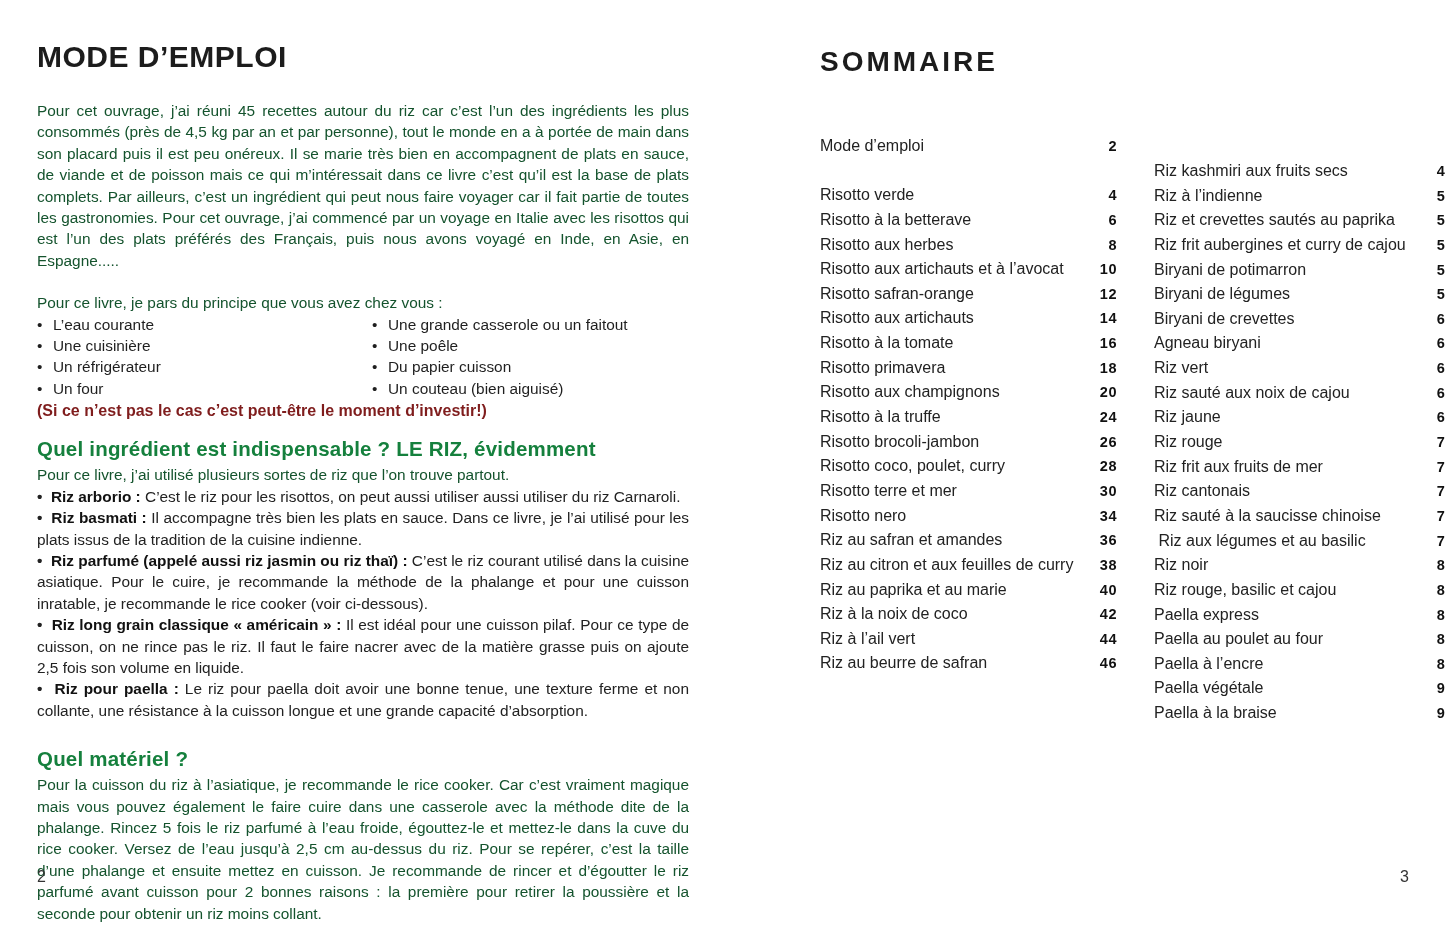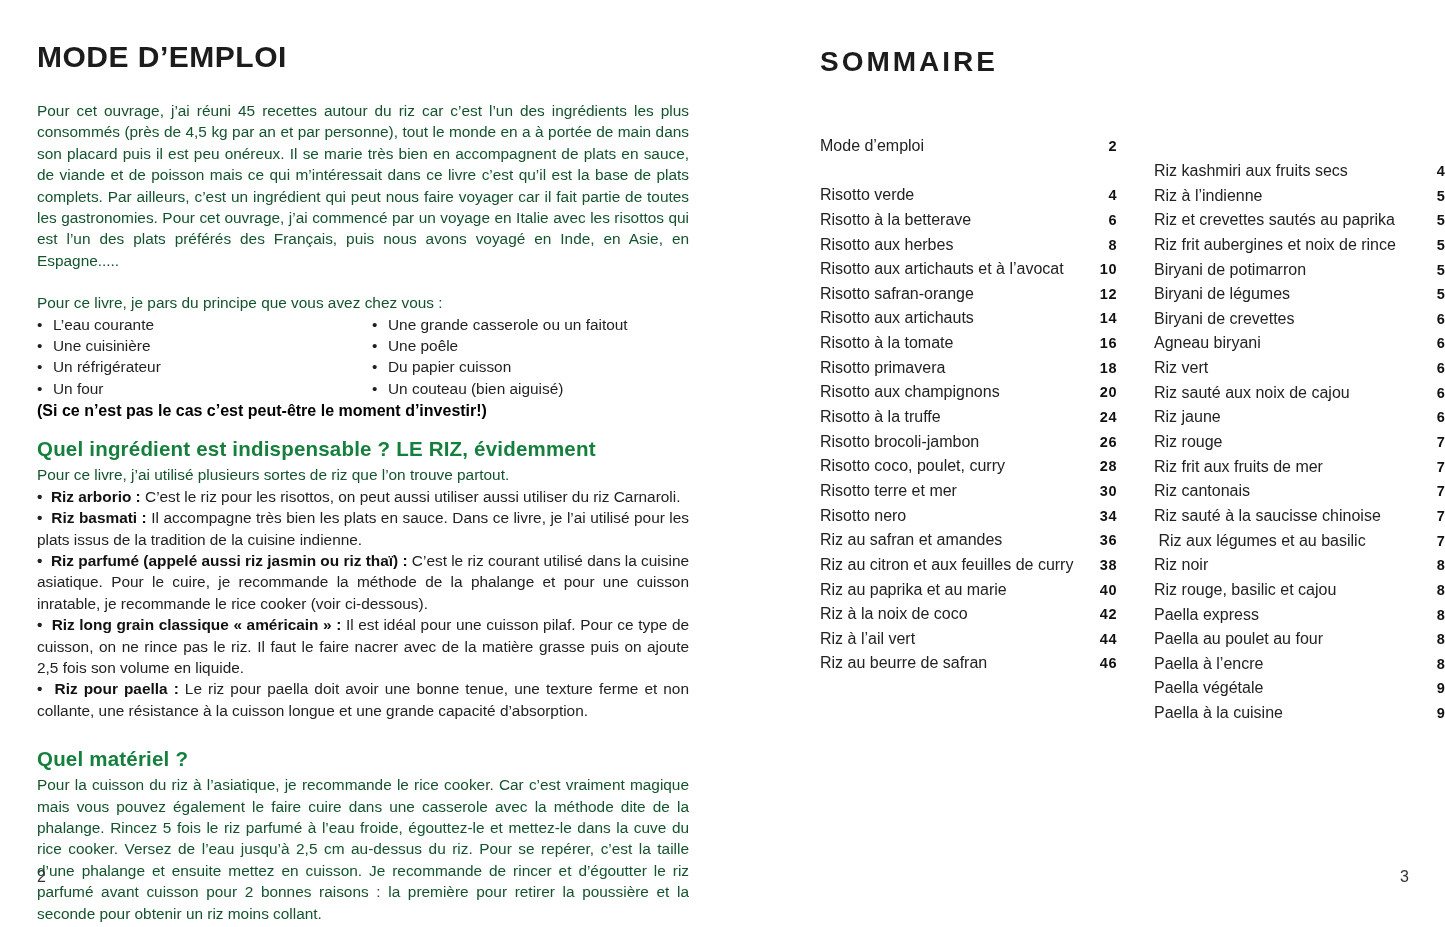--- a/index.html
+++ b/index.html
@@ -16,21 +16,21 @@
   }
   .body-text{
     font-size:15.4px;line-height:21.4px;text-align:justify;margin:0;color:#14532d;
   }
   .para-gap{margin-top:21px;}
   .checklist{display:flex;margin:0;}
   .checklist-col{width:335px;}
   .checklist-col:last-child{width:315px;}
   .check-item{font-size:15.4px;line-height:21.4px;display:flex;}
   .bullet{width:16px;flex:0 0 16px;}
-  .bold-line{font-size:16px;line-height:22px;font-weight:700;color:#000000;margin:1px 0 0 0;}
+  .bold-line{font-size:16px;line-height:22px;font-weight:700;color:#7f1d1d;margin:1px 0 0 0;}
   .h2{
     font-size:20.5px;font-weight:800;color:#15803d;margin:15px 0 3px 0;letter-spacing:.2px;
   }
   .rice-item{font-size:15.4px;line-height:21.4px;text-align:justify;margin:0;color:#222;}
   .rice-item .bullet-inline{font-weight:700;}
   .rice-name{font-weight:700;color:#111;}
   
   .page-right{position:absolute;left:820px;top:46px;width:634px;}
   .h1-sommaire{
     font-size:28px;font-weight:800;letter-spacing:3px;color:#1c1c1c;margin:0;
@@ -254,21 +254,21 @@
           <span class="toc-label">Riz à l’indienne</span>
           <span class="toc-page">50</span>
         </div>
 
         <div class="toc-row">
           <span class="toc-label">Riz et crevettes sautés au paprika</span>
           <span class="toc-page">52</span>
         </div>
 
         <div class="toc-row">
-          <span class="toc-label">Riz frit aubergines et noix de rince</span>
+          <span class="toc-label">Riz frit aubergines et curry de cajou</span>
           <span class="toc-page">54</span>
         </div>
 
         <div class="toc-row">
           <span class="toc-label">Biryani de potimarron</span>
           <span class="toc-page">56</span>
         </div>
 
         <div class="toc-row">
           <span class="toc-label">Biryani de légumes</span>
@@ -349,21 +349,21 @@
           <span class="toc-label">Paella à l’encre</span>
           <span class="toc-page">88</span>
         </div>
 
         <div class="toc-row">
           <span class="toc-label">Paella végétale</span>
           <span class="toc-page">90</span>
         </div>
 
         <div class="toc-row">
-          <span class="toc-label">Paella à la cuisine</span>
+          <span class="toc-label">Paella à la braise</span>
           <span class="toc-page">92</span>
         </div>
       </div>
   </div>
 </section>
 
 <div class="folio folio-left">2</div>
 <div class="folio folio-right">3</div>
 
 </body></html>

